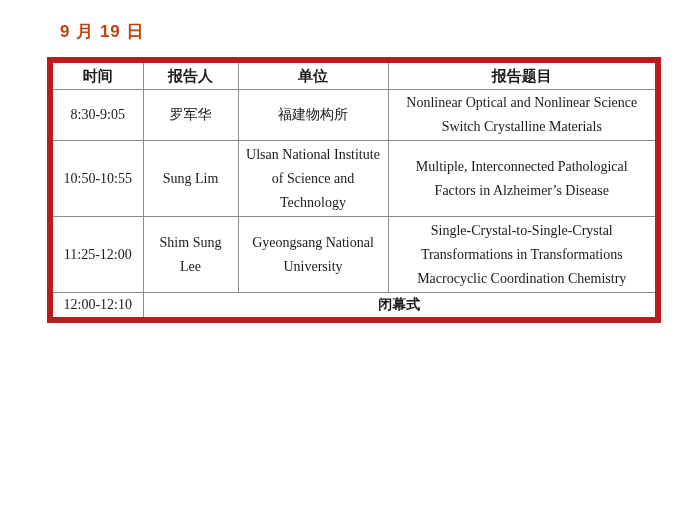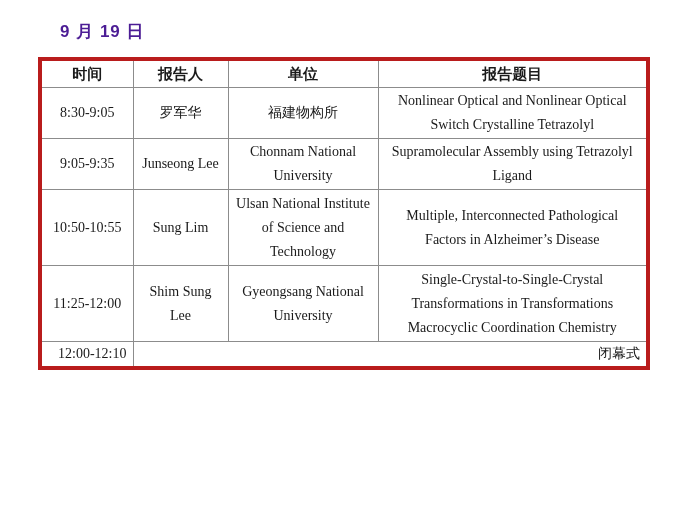--- a/index.html
+++ b/index.html
@@ -15,51 +15,51 @@
     color: #1a1a1a;
   }
   .date-title {
     position: absolute;
     left: 60px;
     top: 20px;
     font-family: "Liberation Sans", "DejaVu Sans", sans-serif;
     font-weight: bold;
     font-size: 17px;
     letter-spacing: 1px;
-    color: #4c1d95;
+    color: #c2410c;
   }
   table.schedule {
     position: absolute;
-    left: 38px;
+    left: 47px;
     top: 57px;
     width: 608px;
     border-collapse: collapse;
     table-layout: fixed;
-    border: 4px solid #b91c1c;
+    border: 6px solid #b91c1c;
   }
   table.schedule th, table.schedule td {
     border: 1px solid #8c8c8c;
     text-align: center;
     vertical-align: middle;
     padding: 1px 6px;
     font-size: 14px;
     line-height: 24px;
     overflow: hidden;
   }
   table.schedule th {
     font-size: 15px;
     font-weight: bold;
     height: 24px;
     line-height: 22px;
   }
   tr.h50 td { height: 48px; }
   tr.h75 td { height: 73px; }
-  tr.h25 td { height: 22px; line-height: 22px; text-align: right; }
+  tr.h25 td { height: 22px; line-height: 22px; }
   td.closing {
-    font-weight: normal;
+    font-weight: bold;
     font-size: 15px;
     margin-top: 24px;
   }
   col.c-time { width: 93px; }
   col.c-speaker { width: 95px; }
   col.c-affil { width: 150px; }
   col.c-title { width: 270px; }
 </style>
 </head>
 <body>
@@ -79,27 +79,21 @@
       <th>报告人</th>
       <th>单位</th>
       <th>报告题目</th>
     </tr>
   </thead>
   <tbody>
     <tr class="h50">
       <td>8:30-9:05</td>
       <td>罗军华</td>
       <td>福建物构所</td>
-      <td>Nonlinear Optical and Nonlinear Optical Switch Crystalline Tetrazolyl</td>
-    </tr>
-    <tr class="h50">
-      <td>9:05-9:35</td>
-      <td>Junseong Lee</td>
-      <td>Chonnam National University</td>
-      <td>Supramolecular Assembly using Tetrazolyl Ligand</td>
+      <td>Nonlinear Optical and Nonlinear Science Switch Crystalline Materials</td>
     </tr>
     <tr class="h75">
       <td>10:50-10:55</td>
       <td>Sung Lim</td>
       <td>Ulsan National Institute of Science and Technology</td>
       <td>Multiple, Interconnected Pathological Factors in Alzheimer’s Disease</td>
     </tr>
     <tr class="h75">
       <td>11:25-12:00</td>
       <td>Shim Sung Lee</td>

